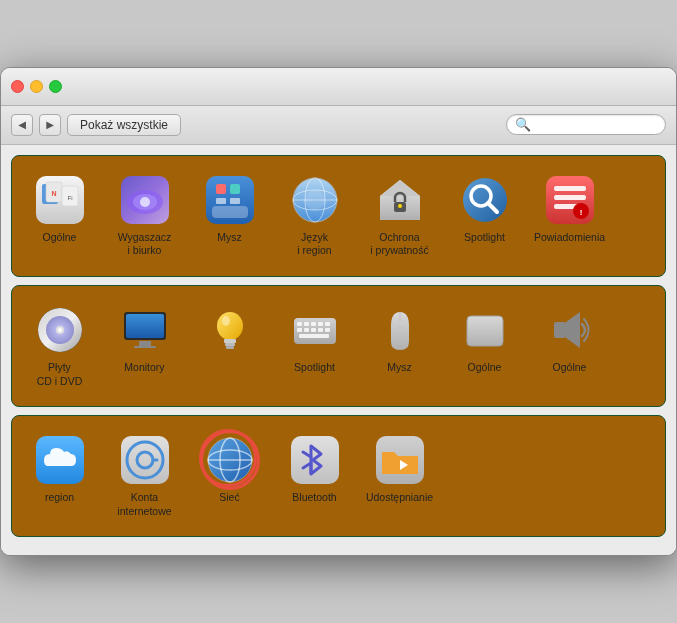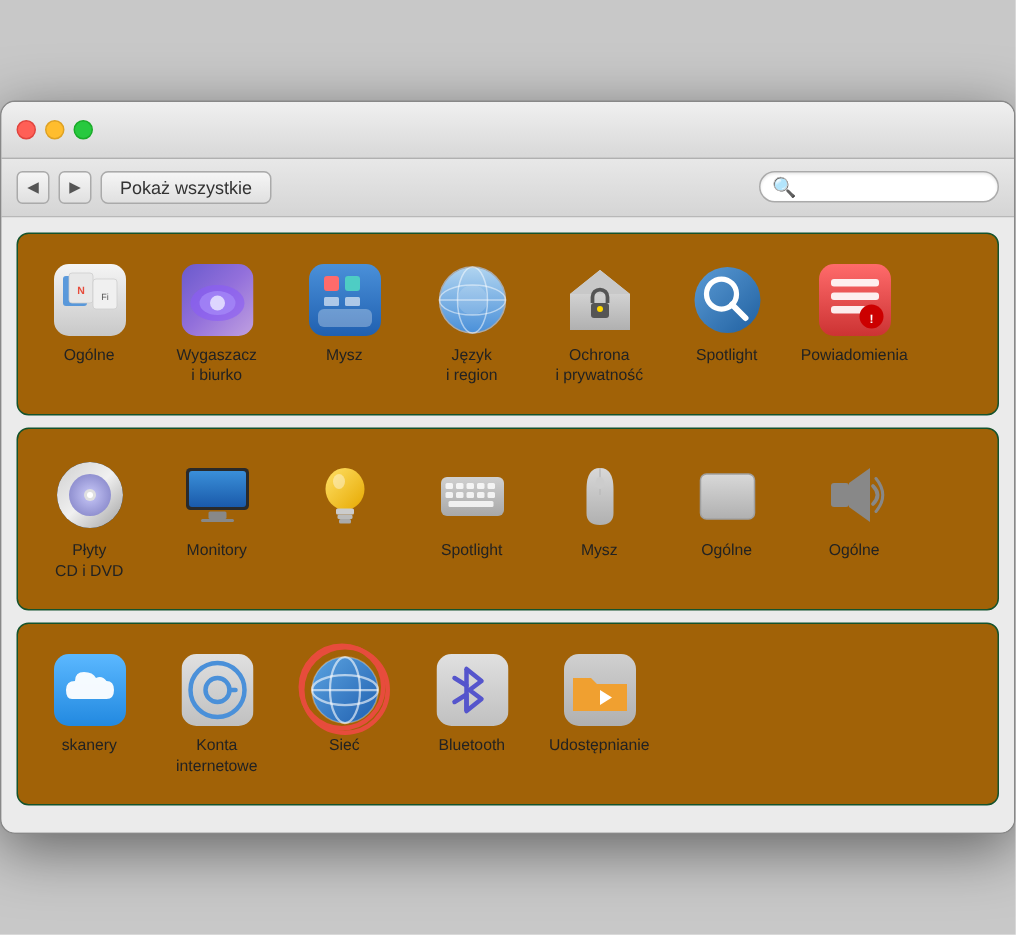--- a/index.html
+++ b/index.html
@@ -488,21 +488,21 @@
               <defs>
                   <linearGradient id="icloudBg" x1="0" y1="0" x2="0" y2="1">
                     <stop offset="0%" stop-color="#5bb8ff"></stop>
                     <stop offset="100%" stop-color="#2289e0"></stop>
                   </linearGradient>
                 </defs>
 
               <path d="M12,30 Q8,30 8,24 Q8,18 14,18 Q14,12 20,12 Q26,12 28,16 Q32,14 35,18 Q40,18 40,24 Q40,30 35,30 Z" fill="white" opacity="0.95"></path>
             </svg>
           </div>
-          <div class="item-label">skanery</div>
+          <div class="item-label">region</div>
         </div>
 
         <div class="item">
           <div class="item-icon">
             <svg width="48" height="48" viewBox="0 0 48 48">
               <rect width="48" height="48" rx="10" fill="url(#kontaBg)"></rect>
               <defs>
                   <linearGradient id="kontaBg" x1="0" y1="0" x2="0" y2="1">
                     <stop offset="0%" stop-color="#e0e0e0"></stop>
                     <stop offset="100%" stop-color="#c0c0c0"></stop>

